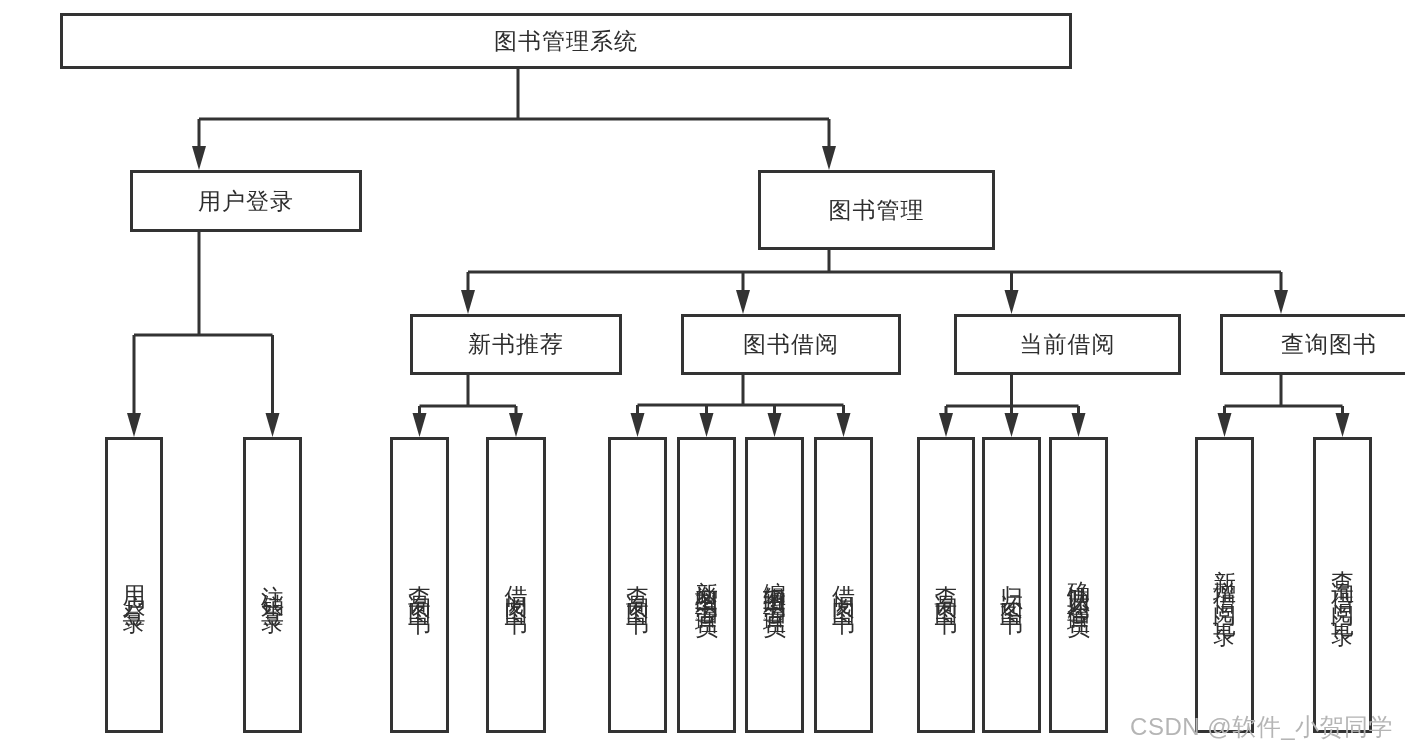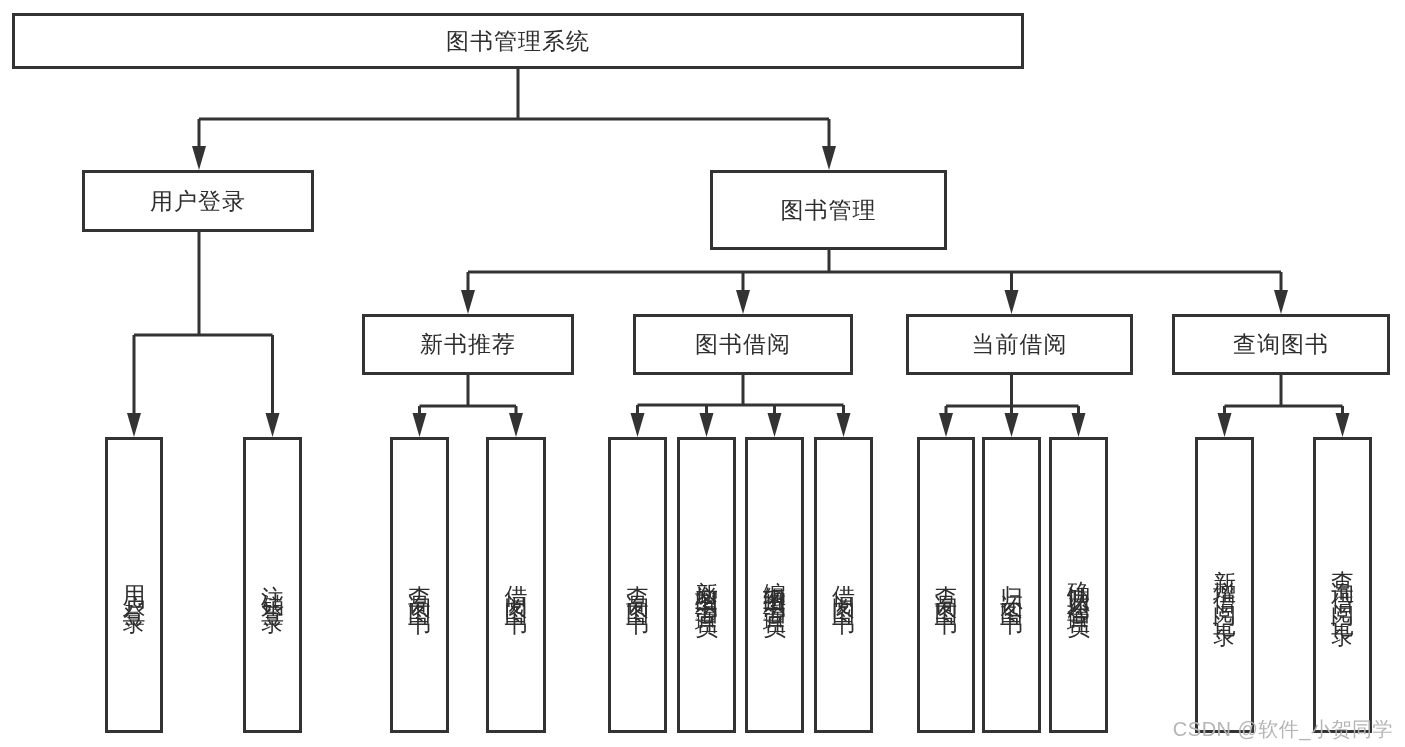--- a/index.html
+++ b/index.html
@@ -23,20 +23,21 @@
   .hbox{
     position:absolute;
     box-sizing:border-box;
     background:#fff;
     border:3px solid var(--border);
     display:flex;align-items:center;justify-content:center;
     font-size:23px;color:var(--text);
     letter-spacing:1px;
     z-index:1;
     white-space:nowrap;
+    margin-left:48px;
   }
   .vbox{
     position:absolute;
     box-sizing:border-box;
     top:437px;height:296px;
     background:#fff;
     border:3px solid var(--border);
     display:flex;align-items:center;justify-content:center;
     font-size:23px;color:var(--text);
     z-index:1;
@@ -45,21 +46,21 @@
     writing-mode:vertical-rl;
     text-orientation:mixed;
     line-height:1;
   }
   .sp4 span{letter-spacing:9px;}
   .sp6 span{letter-spacing:11px;}
   .sp9 span{letter-spacing:5px;}
   .watermark{
     position:absolute;
     right:12px;bottom:4px;
-    font-size:20px;
+    font-size:24px;
     color:var(--watermark);
     letter-spacing:0.5px;
     z-index:2;
     white-space:nowrap;
   }
 </style>
 </head>
 <body>
 
 <div class="canvas">

